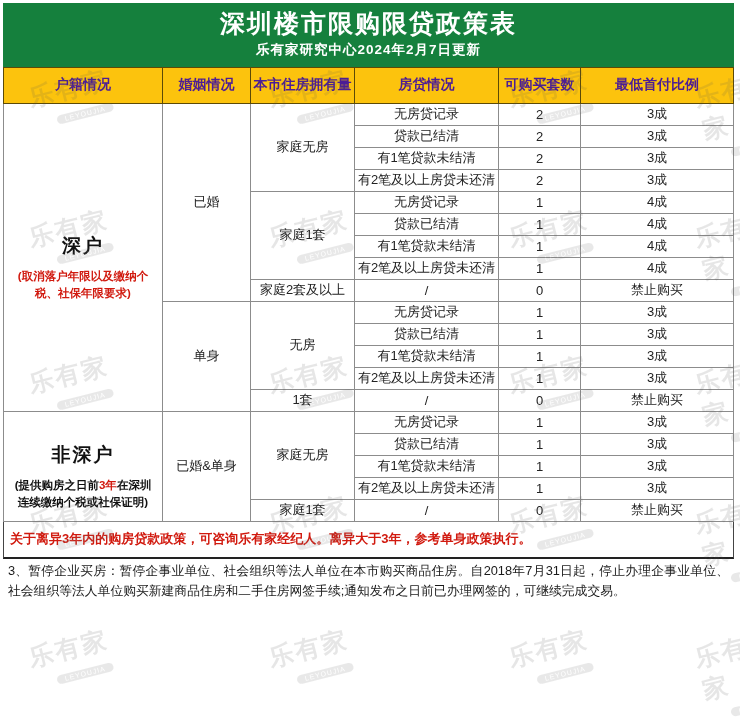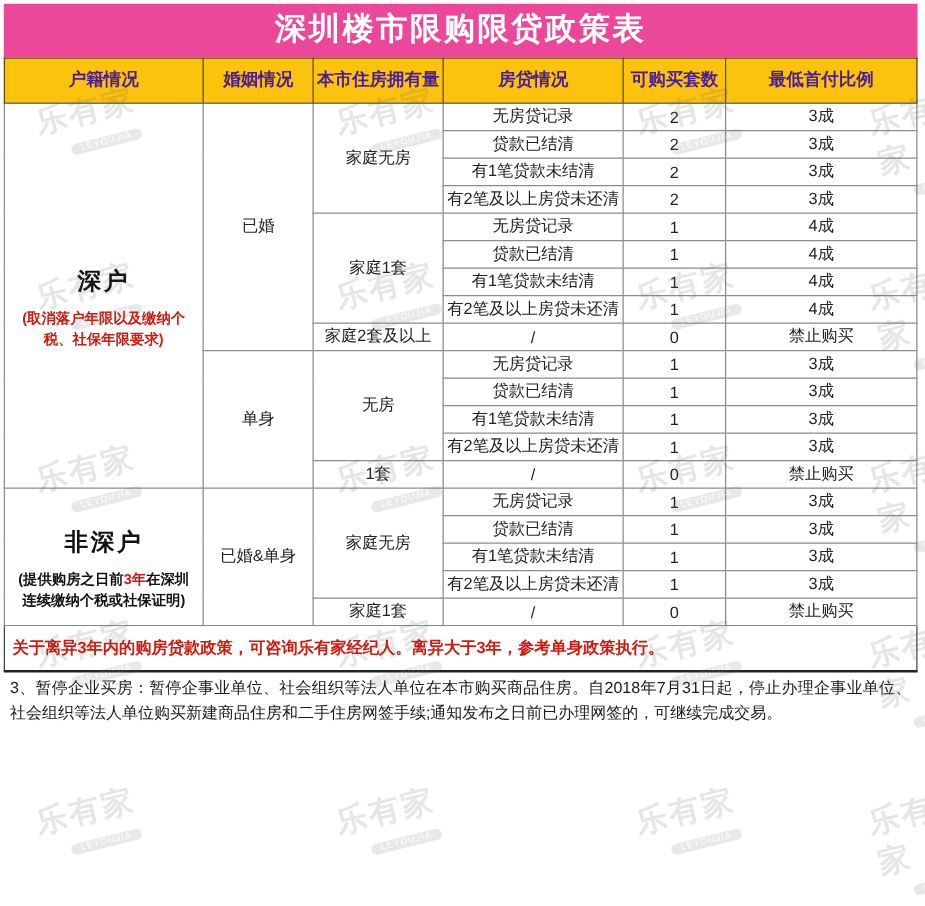--- a/index.html
+++ b/index.html
@@ -1,20 +1,20 @@
 <!DOCTYPE html>
 <html><head>
 <meta charset="utf-8">
 <style>
   html,body{margin:0;padding:0;background:#fff;}
   body{width:740px;height:725px;overflow:hidden;position:relative;
        font-family:"Liberation Sans","DejaVu Sans",sans-serif;}
   .sheet{position:absolute;left:3px;top:3px;width:731px;}
   
-  .title-band{background:#ec4899;color:#fff;text-align:center;padding:7px 0 8px 0;}
+  .title-band{background:#15803d;color:#fff;text-align:center;padding:7px 0 8px 0;}
   .title{font-size:25px;font-weight:bold;letter-spacing:2px;line-height:1.1;}
   .subtitle{font-size:13.5px;font-weight:bold;margin-top:3px;letter-spacing:1px;}
   
   table{border-collapse:collapse;width:100%;table-layout:fixed;background:#fff;}
   th{background:#fcc30d;color:#4c1d95;font-weight:bold;font-size:14px;height:33px;
      border:1px solid #5c4a06;}
   td{border:1px solid #8c8c8c;text-align:center;font-size:13px;height:21px;
      color:#222;padding:0 2px;overflow:hidden;}
   table{border:1px solid #444;}
   .hukou-name{font-size:19px;font-weight:bold;color:#111;letter-spacing:2px;margin-top:21px;}
@@ -33,20 +33,21 @@
   .wm-text{font-size:25px;font-weight:bold;letter-spacing:2px;}
   .wm-sub{display:inline-block;background:#666;color:#fff;border-radius:8px;
      font-size:7px;padding:1px 8px;margin-left:22px;margin-top:-2px;letter-spacing:1px;}
 </style>
 </head>
 <body>
 
 <div class="sheet">
   <div class="title-band">
     <div class="title">深圳楼市限购限贷政策表</div>
+    <div class="subtitle">乐有家研究中心2024年2月7日更新</div>
   </div>
 
   <table>
     <colgroup>
       <col style="width:159px">
         <col style="width:88px">
         <col style="width:104px">
       <col style="width:144px">
         <col style="width:82px">
         <col>

